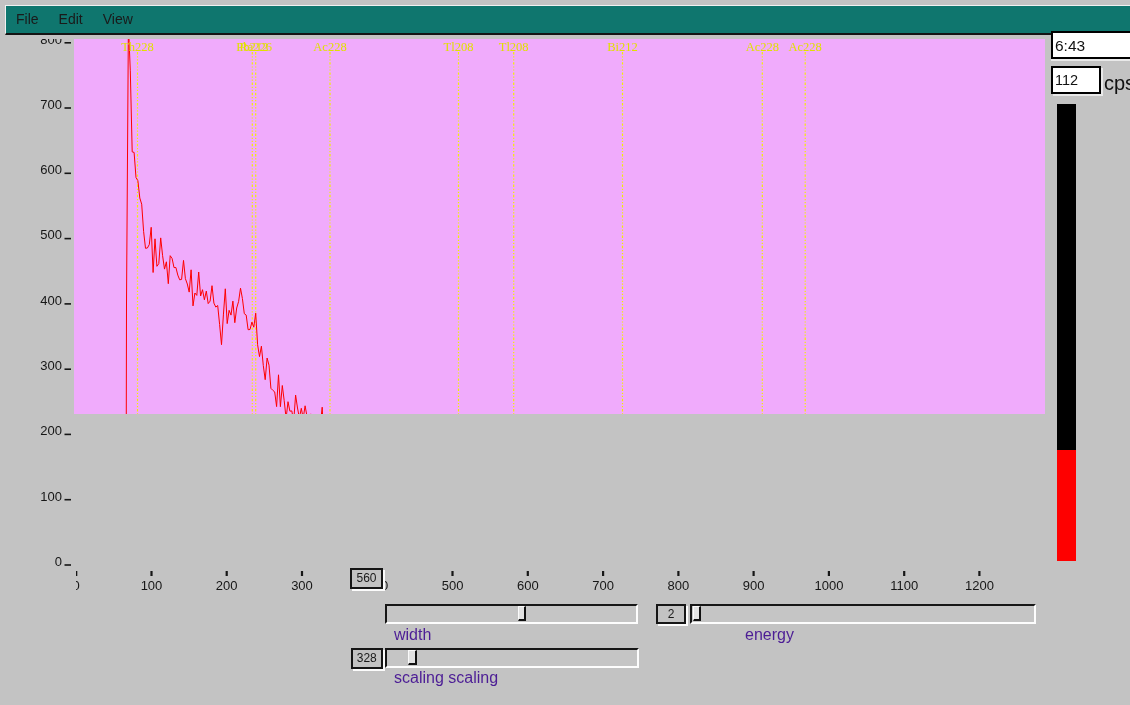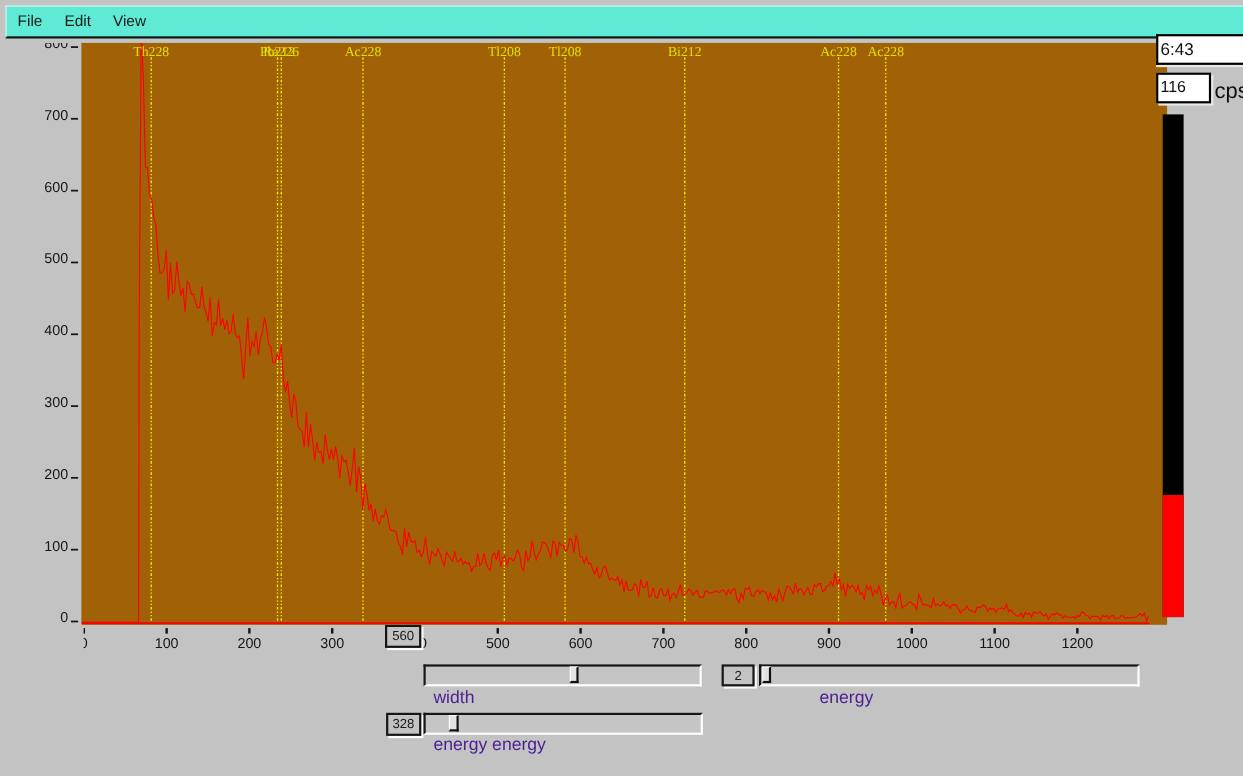--- a/index.html
+++ b/index.html
@@ -1,20 +1,20 @@
 <!DOCTYPE html>
 <html><head><meta charset="utf-8"><style>
   html,body{margin:0;padding:0}
   body{width:1130px;height:705px;background:#c3c3c3;overflow:hidden;position:relative;
        font-family:"Liberation Sans",sans-serif;}
   .abs{position:absolute}
-  #menubar{left:5px;top:5px;width:1125px;height:27px;background:#5eead4;
+  #menubar{left:5px;top:5px;width:1125px;height:27px;background:#0f766e;
     border-top:1px solid #f1f1f1;border-left:1px solid #f1f1f1;border-bottom:2px solid #141414;}
   #menubar span{display:inline-block;padding:5px 10px 0 10px;font-size:14px;color:#1a1a1a;}
-  #plot{left:74px;top:39px;width:971px;height:529px;background:#a16207;overflow:hidden;padding-left:16px;}
+  #plot{left:74px;top:39px;width:971px;height:375px;background:#f0abfc;overflow:hidden;}
   .mt{font-family:"Liberation Serif",serif;font-size:12.5px;fill:#e0e000;}
   .al{font-family:"Liberation Sans",sans-serif;font-size:13px;fill:#161616;}
   .entry{background:#fff;border:2px solid #000;color:#111;}
   #time{left:1051px;top:30.5px;width:79px;height:20px;font-size:15.5px;padding-left:2px;padding-top:4px;
         border-right:none;box-shadow:0 2px 0 #e9e9e9;}
   #cnt{left:1051px;top:65.5px;width:44px;height:20px;font-size:14.5px;padding-left:2px;padding-top:4px;
         box-shadow:2px 2px 0 #e9e9e9;}
   #cps{left:1104px;top:72px;font-size:20px;color:#111;}
   #bar{left:1057px;top:104px;width:19px;height:457px;background:#000;}
   #barred{left:0px;top:346px;width:19px;height:111px;background:#fe0000;position:absolute;}
@@ -102,21 +102,21 @@
 <rect x="751.8" y="2" width="2.2" height="5" fill="#161616"></rect>
 <text x="752.9" y="20.5" text-anchor="middle" class="al">1000</text>
 <rect x="827.1" y="2" width="2.2" height="5" fill="#161616"></rect>
 <text x="828.2" y="20.5" text-anchor="middle" class="al">1100</text>
 <rect x="902.3" y="2" width="2.2" height="5" fill="#161616"></rect>
 <text x="903.4" y="20.5" text-anchor="middle" class="al">1200</text>
     </svg>
   </div>
 
   <div id="time" class="entry abs">6:43</div>
-  <div id="cnt" class="entry abs">116</div>
+  <div id="cnt" class="entry abs">112</div>
   <div id="cps" class="abs">cps</div>
   <div id="bar" class="abs">
     <div id="barred"></div>
   </div>
 
   <div class="sentry abs" style="left:350px;top:568px;width:29px;height:15.5px;padding-top:1px;">560</div>
   <div class="trough abs" style="left:385px;top:603.5px;width:249px;height:16px;">
     <div class="thumb" style="left:130.5px;top:0px;"></div>
   </div>
   <div class="slab abs" style="left:394px;top:626px;width:200px;">width</div>
@@ -124,13 +124,13 @@
   <div class="sentry abs" style="left:655.8px;top:603.8px;width:26.5px;height:15.5px;padding-top:1px;">2</div>
   <div class="trough abs" style="left:690px;top:603.5px;width:342px;height:16px;">
     <div class="thumb" style="left:0.5px;top:0px;"></div>
   </div>
   <div class="slab abs" style="left:745px;top:626px;width:200px;">energy</div>
 
   <div class="sentry abs" style="left:350.5px;top:648.2px;width:28.5px;height:15.5px;padding-top:1px;">328</div>
   <div class="trough abs" style="left:385px;top:648px;width:250px;height:16px;">
     <div class="thumb" style="left:21px;top:0px;"></div>
   </div>
-  <div class="slab abs" style="left:394px;top:669px;width:200px;">energy energy</div>
+  <div class="slab abs" style="left:394px;top:669px;width:200px;">scaling scaling</div>
 
 </body></html>

